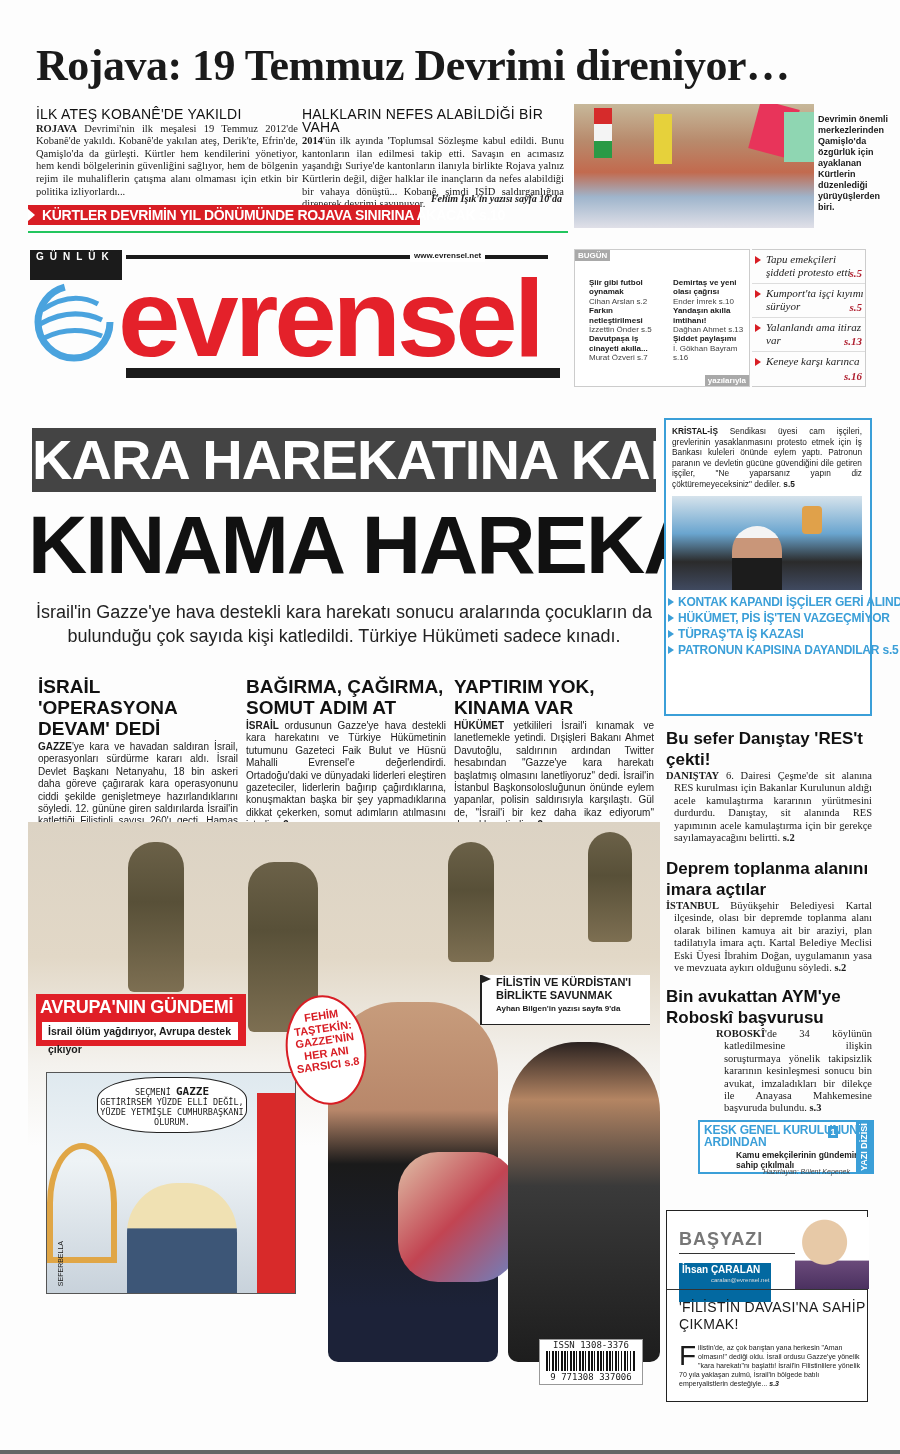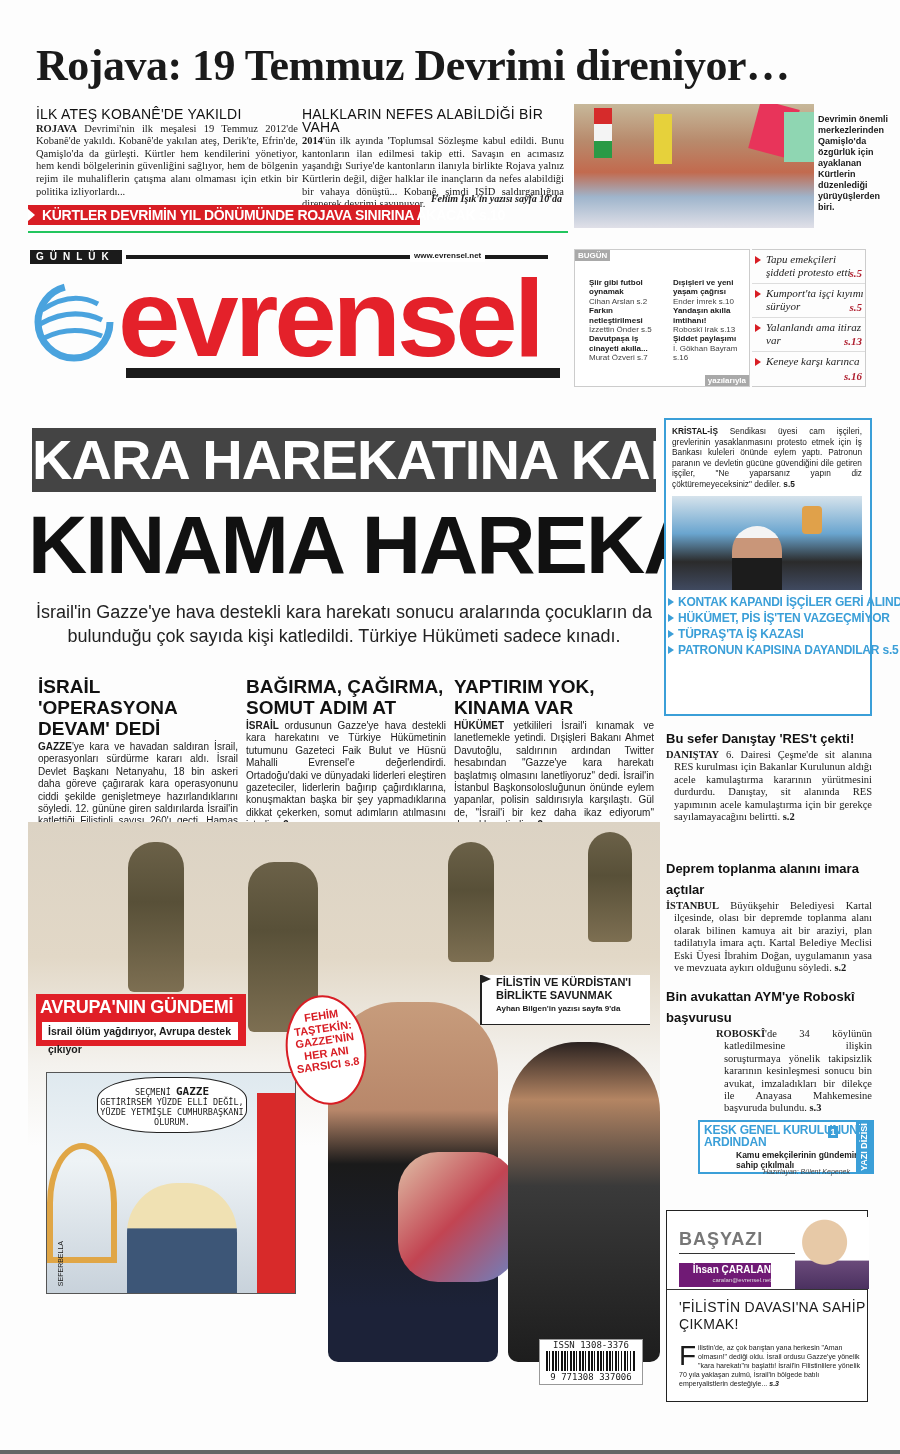--- a/index.html
+++ b/index.html
@@ -17,21 +17,21 @@
   #top-byline { left: 300px; top: 193px; width: 262px; text-align: right; font-size: 10px; font-style: italic; font-weight: bold; }
   #top-redbar { left: 28px; top: 205px; width: 540px; height: 28px; border-bottom: 2px solid #22c55e; }
   #top-redbar .bar { position: absolute; left: 0; top: 0; height: 20px; width: 392px; background: #d81d24; color: #fff; font-weight: bold; font-size: 14px; line-height: 20px; padding-left: 14px; letter-spacing: -0.3px; white-space: nowrap; }
   #top-redbar .arrow { position: absolute; left: 0; top: 4px; width: 0; height: 0; border-top: 6px solid transparent; border-bottom: 6px solid transparent; border-left: 7px solid #fff; }
   #rojava-photo { left: 574px; top: 104px; width: 240px; height: 124px; background: linear-gradient(180deg, #c7b89a 0%, #b88a6c 30%, #c26a4e 55%, #9fb5cc 75%, #e0e0e8 100%); overflow: hidden; }
   #rojava-photo .flag { position: absolute; width: 18px; height: 50px; }
   #rojava-caption { left: 818px; top: 114px; width: 80px; font-size: 9px; font-weight: bold; line-height: 11px; }
 
   
   #masthead { left: 30px; top: 250px; width: 530px; height: 142px; }
-  #gunluk { position: absolute; left: 0; top: 0; width: 92px; height: 14px; background: #1b1b1b; color: #fff; font-size: 10px; font-weight: bold; letter-spacing: 6px; line-height: 14px; padding-left: 6px; }
+  #gunluk { position: absolute; left: 0; top: 0; width: 92px; height: 30px; background: #1b1b1b; color: #fff; font-size: 10px; font-weight: bold; letter-spacing: 6px; line-height: 14px; padding-left: 6px; }
   #mast-line { position: absolute; left: 96px; top: 5px; width: 422px; height: 4px; background: #1b1b1b; }
   #website { position: absolute; left: 380px; top: 0; background: #fff; padding: 0 4px; font-size: 8px; font-weight: bold; line-height: 12px; }
   #logo-globe { position: absolute; left: 2px; top: 30px; width: 84px; height: 84px; }
   #logo-word { position: absolute; left: 88px; top: 8px; font-size: 110px; font-weight: bold; color: #e4212a; letter-spacing: -4px; line-height: 120px; font-family: "Liberation Sans Narrow", "Liberation Sans", sans-serif; transform: scaleX(1.02); transform-origin: left; }
   #mast-bottom { position: absolute; left: 0; top: 126px; width: 530px; height: 14px; background: #1b1b1b; color: #fff; font-size: 8px; line-height: 14px; }
   #mast-black { position: absolute; left: 96px; top: 118px; width: 434px; height: 10px; background: #1b1b1b; }
   #slogan { position: absolute; left: 4px; font-weight: bold; letter-spacing: 1px; font-size: 9px; }
   #issue-info { position: absolute; right: 8px; }
 
   
@@ -79,35 +79,35 @@
   
   #diz-box { left: 664px; top: 418px; width: 208px; height: 298px; border: 2px solid #3b9fd8; background: #fff; }
   #diz-head { height: 38px; background: #3b9fd8; color: #fff; font-size: 22px; font-weight: bold; line-height: 38px; padding-left: 8px; letter-spacing: -0.3px; }
   #diz-text { padding: 6px 8px 0 6px; font-size: 8.3px; line-height: 10.6px; text-align: justify; }
   #diz-photo { margin: 6px 8px 0 6px; height: 94px; background: linear-gradient(180deg, #d6e3ec 0%, #6aa5cf 40%, #2b2b2b 70%, #404a60 100%); position: relative; overflow: hidden; }
   #diz-list { padding: 4px 0 0 2px; }
   .diz-item { font-size: 12px; font-weight: bold; color: #3b9fd8; line-height: 16px; position: relative; padding-left: 10px; letter-spacing: -0.2px; white-space: nowrap; }
   .diz-item::before { content: ""; position: absolute; left: 0; top: 4px; border-top: 4px solid transparent; border-bottom: 4px solid transparent; border-left: 6px solid #3b9fd8; }
 
   .rstory { left: 666px; width: 206px; font-size: 10px; line-height: 12.4px; }
-  .rstory h2 { font-size: 13px; font-weight: bold; line-height: 21px; color: #111; }
+  .rstory h2 { font-size: 17px; font-weight: bold; line-height: 21px; color: #111; }
   .rstory p { text-align: justify; padding-left: 8px; text-indent: -8px; font-family: "Liberation Serif", serif; font-size: 10.5px; }
   .rstory p b { font-weight: bold; }
 
   #kesk { left: 698px; top: 1120px; width: 176px; height: 54px; border: 2px solid #3b9fd8; background: #fff; }
   #kesk .t { position: absolute; left: 4px; top: 2px; font-size: 12px; font-weight: bold; color: #3b9fd8; line-height: 12px; letter-spacing: -0.2px; }
   #kesk .num { position: absolute; left: 128px; top: 4px; width: 10px; height: 12px; background: #3b9fd8; color: #fff; font-size: 9px; font-weight: bold; text-align: center; line-height: 12px; }
   #kesk .s { position: absolute; left: 36px; top: 28px; font-size: 8.5px; font-weight: bold; line-height: 10px; }
   #kesk .by { position: absolute; right: 22px; top: 46px; font-size: 7px; font-style: italic; color: #444; }
   #kesk .vert { position: absolute; right: 0; top: 0; width: 16px; height: 50px; background: #3b9fd8; color: #fff; font-size: 9px; font-weight: bold; writing-mode: vertical-rl; transform: rotate(180deg); text-align: center; line-height: 16px; }
 
   #basyazi { left: 666px; top: 1210px; width: 202px; height: 192px; border: 1.5px solid #222; background: #fff; }
   #basyazi .label { position: absolute; left: 12px; top: 18px; font-size: 18px; font-weight: bold; color: #777; letter-spacing: 1px; }
   #basyazi .rule { position: absolute; left: 12px; top: 42px; width: 186px; height: 1px; background: #333; }
-  #basyazi .auth { position: absolute; left: 12px; top: 52px; width: 92px; height: 24px; background: #701a75; color: #fff; text-align: right; }
+  #basyazi .auth { position: absolute; left: 12px; top: 52px; width: 92px; height: 39px; background: #0369a1; color: #fff; }
   #basyazi .auth .n { font-size: 10px; font-weight: bold; padding-left: 3px; line-height: 13px; }
   #basyazi .auth .e { font-size: 6px; padding-left: 32px; line-height: 9px; color: #ddd; }
   #basyazi .portrait { position: absolute; left: 128px; top: 6px; width: 74px; height: 72px; background: radial-gradient(circle at 40% 35%, #e7c9a7 0 22px, transparent 23px), linear-gradient(180deg, #fff 0%, #fff 60%, #6a4a7a 61%, #4b3160 100%); }
   #basyazi .rule2 { position: absolute; left: 0; top: 78px; width: 200px; height: 1px; background: #333; }
   #basyazi h3 { position: absolute; left: 12px; top: 88px; font-size: 14px; line-height: 17px; font-weight: normal; letter-spacing: 0.3px; }
   #basyazi .body { position: absolute; left: 12px; top: 132px; width: 182px; font-size: 7px; line-height: 9px; }
   #basyazi .drop { float: left; font-size: 28px; line-height: 26px; font-weight: normal; margin-right: 2px; }
   #bottom-rule { left: 0; top: 1450px; width: 900px; height: 4px; background: #666; }
 </style>
 </head>
@@ -162,26 +162,26 @@
           <b>Farkın netleştirilmesi</b>
           <span class="auth">İzzettin Önder s.5</span>
         </div>
       <div>
           <b>Davutpaşa iş cinayeti akılla...</b>
           <span class="auth">Murat Özveri s.7</span>
         </div>
     </div>
     <div class="col">
       <div>
-          <b>Dışişleri ve yeni yaşam çağrısı</b>
+          <b>Demirtaş ve yeni olası çağrısı</b>
           <span class="auth">Ender İmrek s.10</span>
         </div>
       <div>
           <b>Yandaşın akılla imtihanı!</b>
-          <span class="auth">Roboskî Irak s.13</span>
+          <span class="auth">Dağhan Ahmet s.13</span>
         </div>
       <div>
           <b>Şiddet paylaşımı</b>
           <span class="auth">İ. Gökhan Bayram s.16</span>
         </div>
     </div>
   </div>
   <div id="yazilariyla">yazılarıyla</div>
 </div>
 

